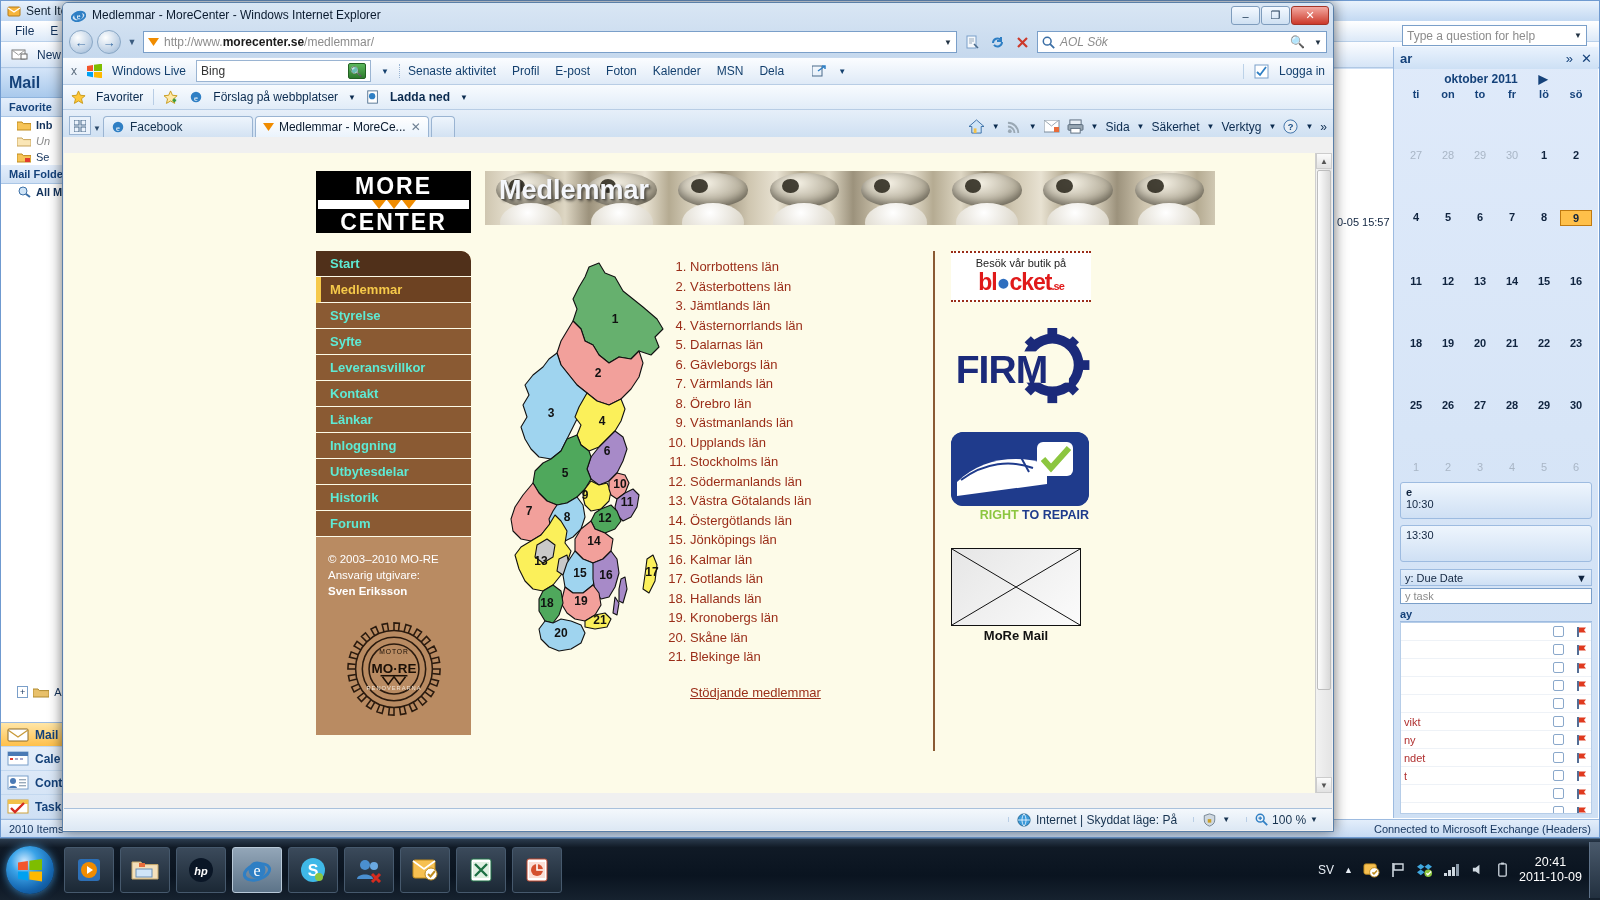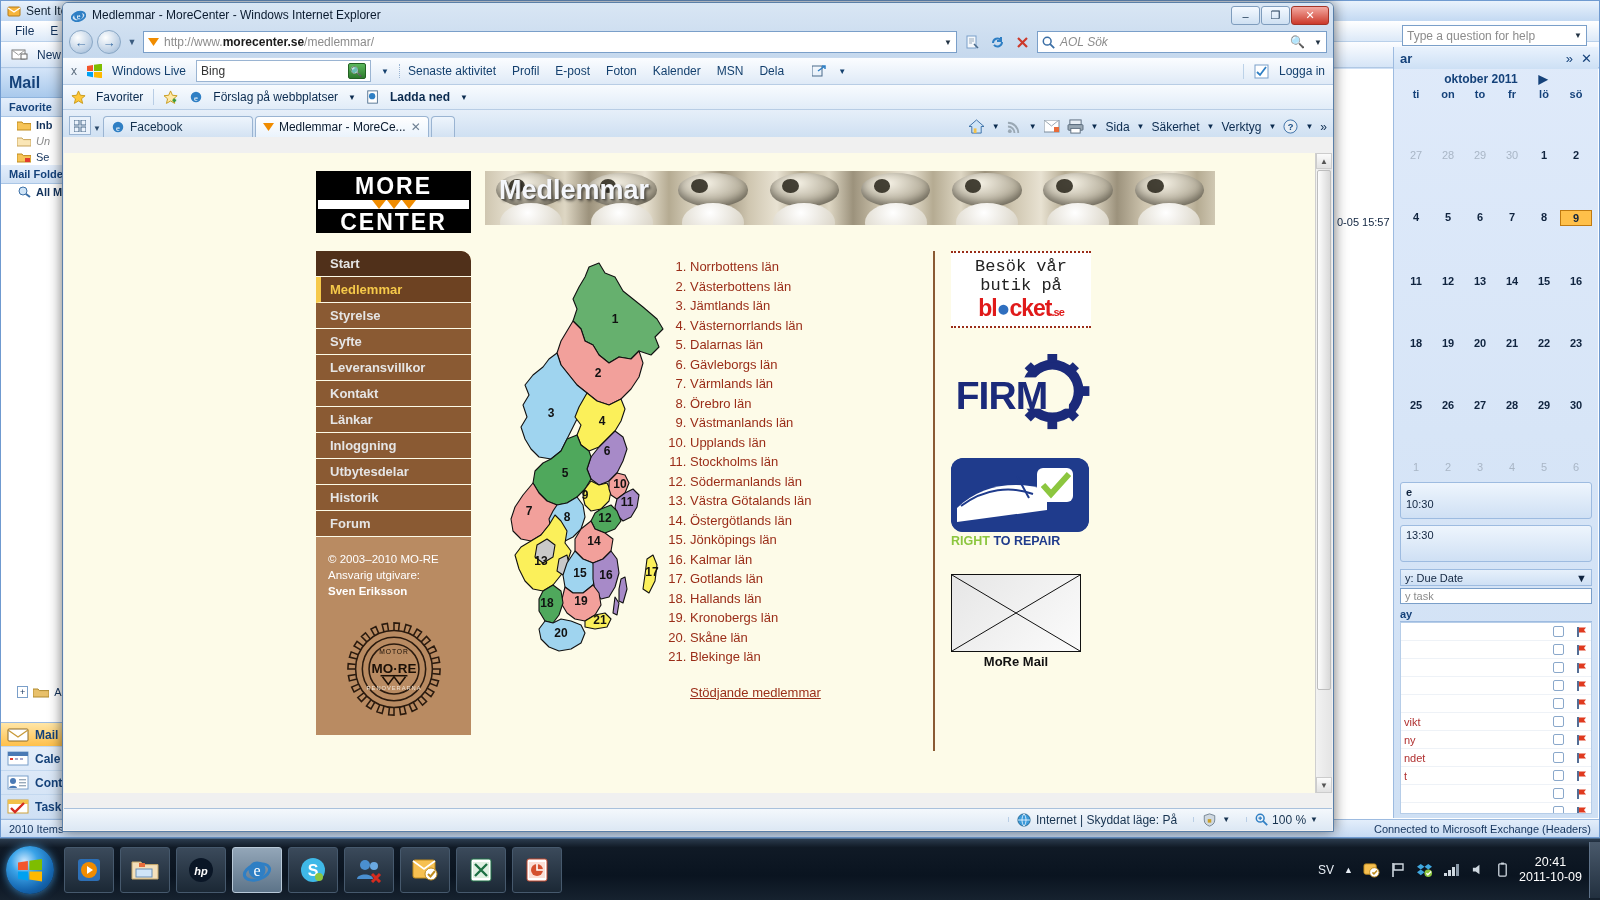--- a/index.html
+++ b/index.html
@@ -272,21 +272,21 @@
     position:absolute; left:14px; top:4px; font-size:27px; font-weight:bold;
     color:#f4f6fa; text-shadow:1px 1px 0 #5d5a50, 2px 2px 3px rgba(0,0,0,.55);
     z-index:5;
   }
 
   .site-body { display:flex; margin-top:18px; }
 
   .navcol { width:155px; }
   .navlist { background:#7a4b28; border-radius:0 10px 0 0; overflow:hidden; }
   .navitem {
-    padding:5px 0 5px 14px; font-size:13px; font-weight:bold; color:#e5e5e5;
+    padding:5px 0 5px 14px; font-size:13px; font-weight:bold; color:#5eead4;
     border-bottom:1px solid #fdfbe8; background:#8a5a33;
   }
   .navitem.top { background:#50301a; border-radius:0 10px 0 0; }
   .navitem.active { background:#6d4222; color:#f6c94a; border-left:5px solid #f6c94a;
                     padding-left:9px; }
   .navfoot {
     background:#b98b62; padding:14px 12px 18px 12px; min-height:195px;
     color:#fff; font-size:11.5px; line-height:16px;
   }
   .navfoot b { color:#fff; }
@@ -298,28 +298,28 @@
   .listcol { margin-left:195px; padding-top:6px; }
   .listcol ol { margin:0; padding-left:24px; }
   .listcol li { color:#9a2d18; font-size:13px; line-height:19.5px; }
   .suplink { margin-top:18px; margin-left:24px; font-size:13px;
              color:#9a2d18; text-decoration:underline; }
 
   .sponsors { width:155px; margin-left:42px; border-left:2px solid #8a5a33;
               padding-left:16px; min-height:500px; }
   .sp-blocket { width:140px; border-top:2px dotted #9a2d18; border-bottom:2px dotted #9a2d18;
                 padding:4px 0 4px 0; text-align:center; background:#fff; }
-  .sp-blocket .t1 { font-size:17px; color:#222;font-family:Liberation Mono, monospace; }
+  .sp-blocket .t1 { font-size:11px; color:#222; }
   .sp-blocket .t2 { font-size:23px; font-weight:bold; color:#e01a1a; letter-spacing:-1px; }
   .sp-blocket .t2 .o { color:#2f6fbf; }
   .sp-blocket .t2 .se { font-size:11px; color:#e01a1a; }
   .sp-firm { margin-top:26px; height:80px; position:relative; }
   .sp-r2r { margin-top:24px; width:138px; }
   .sp-r2r .badge { height:74px; background:#1f3b8c; border-radius:12px; position:relative; overflow:hidden; }
-  .sp-r2r .cap { text-align:left; font-size:12.5px; font-weight:bold; margin-top:2px; }
+  .sp-r2r .cap { text-align:right; font-size:12.5px; font-weight:bold; margin-top:2px; }
   .sp-r2r .cap .g { color:#8cc63f; }
   .sp-r2r .cap .b { color:#1f3b8c; }
   .sp-more { margin-top:26px; width:130px; }
   .sp-more .ph { width:130px; height:78px; border:1px solid #111;
                  background:linear-gradient(135deg,#e6e6e6,#fbfbfb); position:relative; }
   .sp-more .cap { text-align:center; font-size:13px; font-weight:bold; color:#111; margin-top:2px; }
 
   
   .ie-status {
     position:absolute; left:1px; right:1px; bottom:1px; height:22px;

